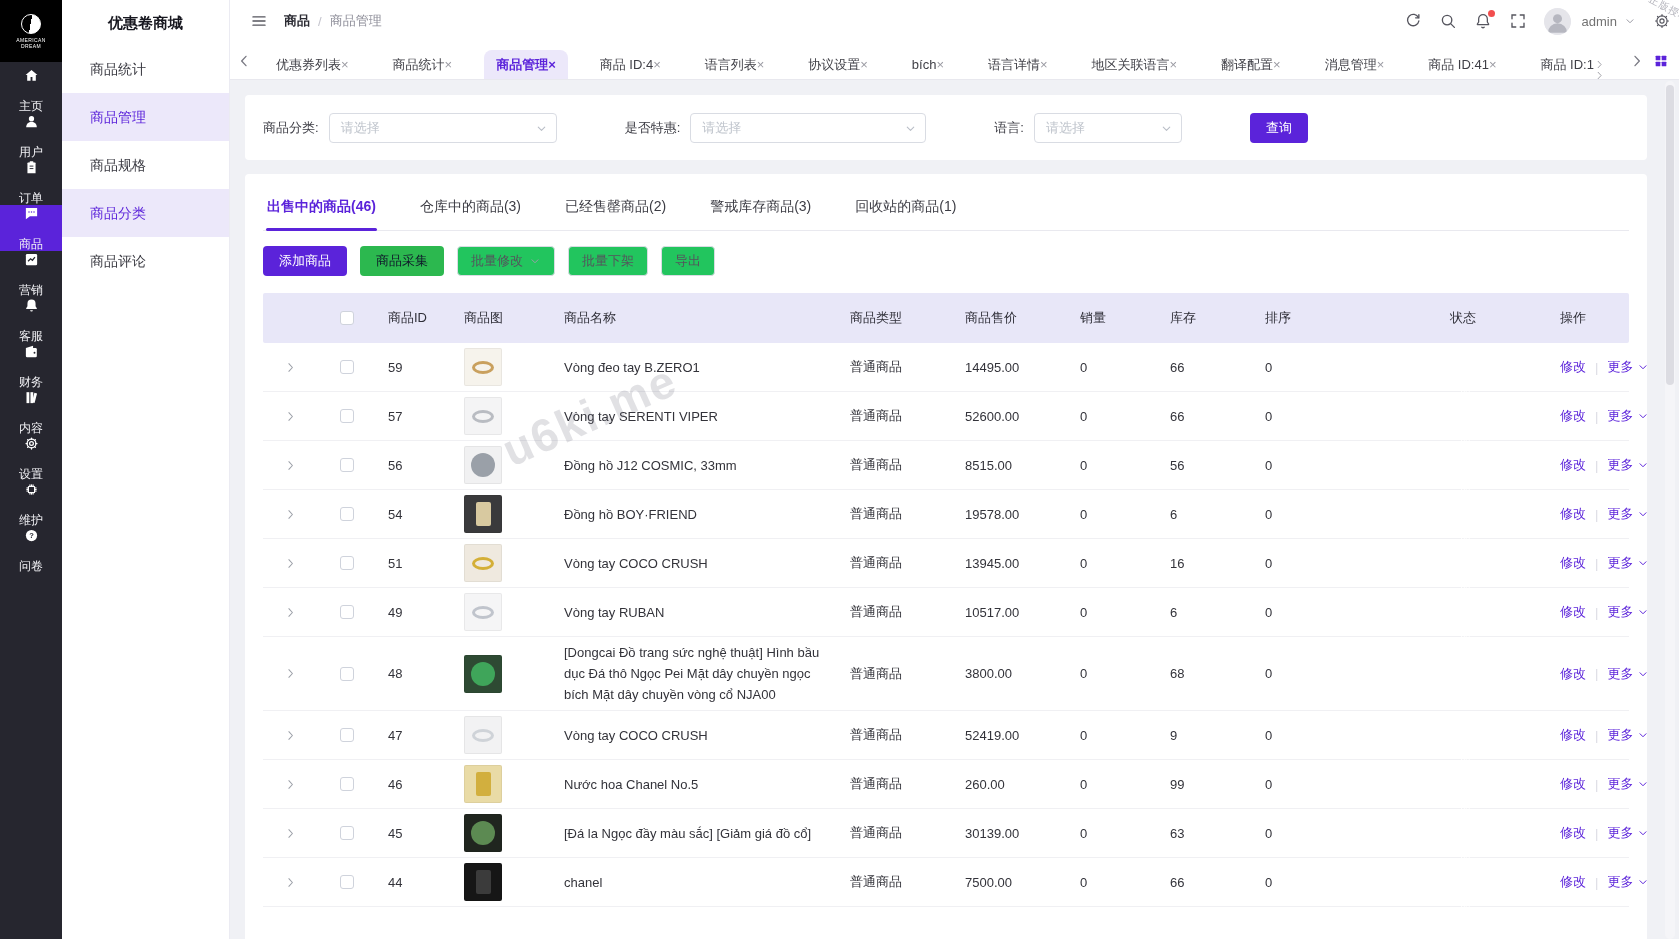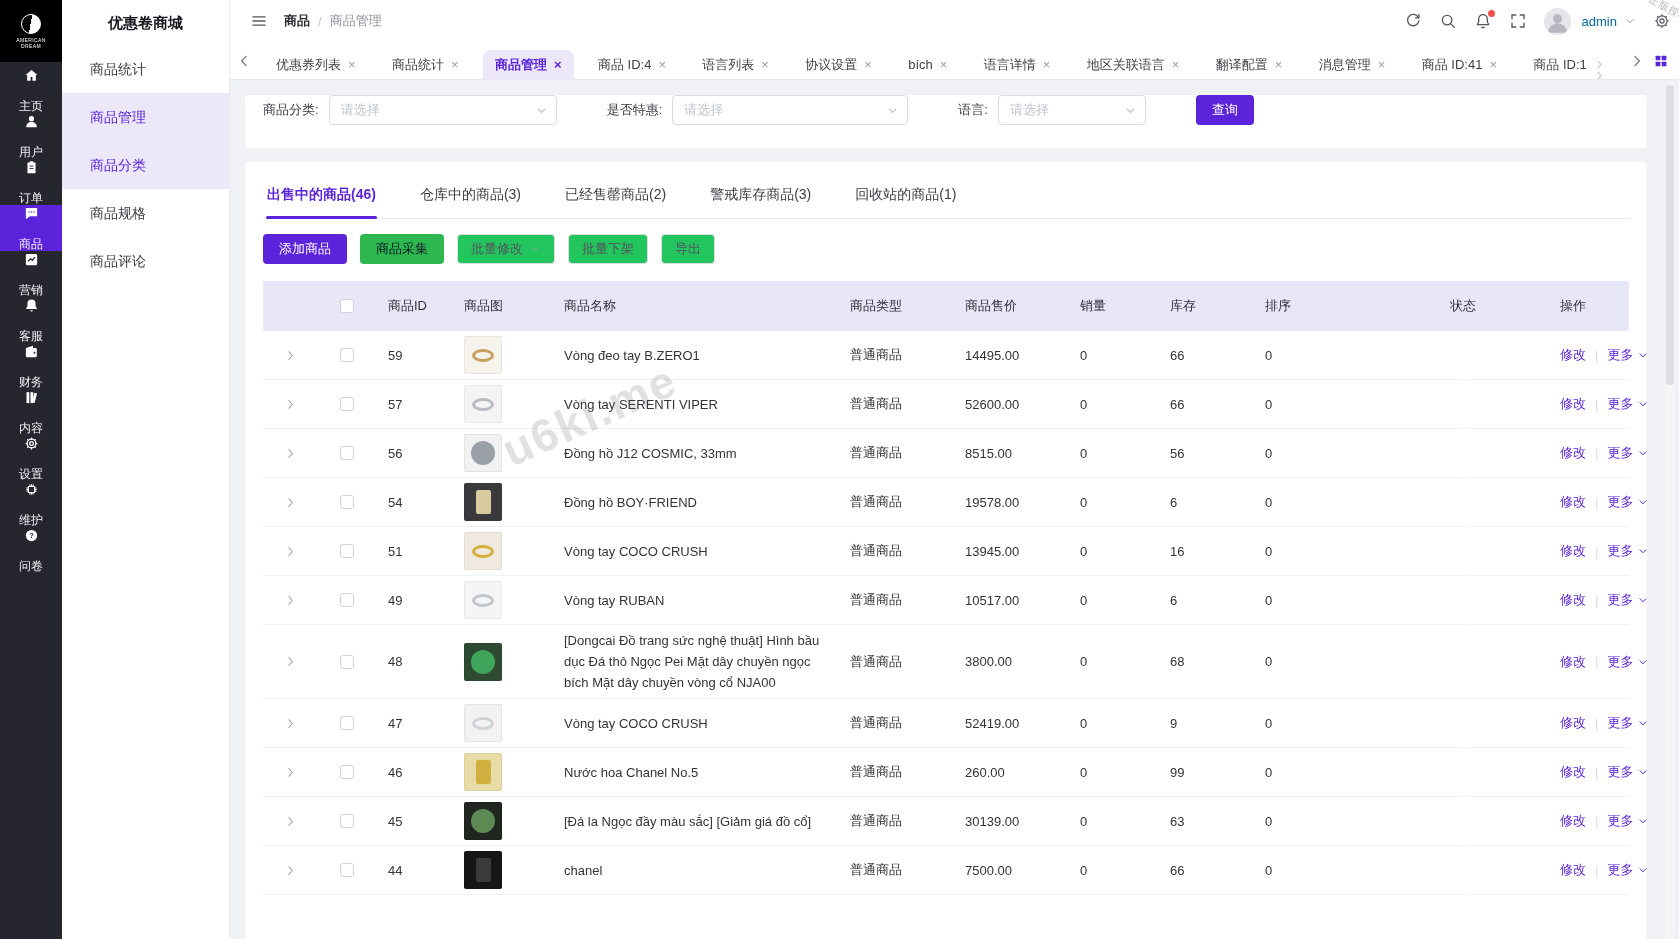--- a/index.html
+++ b/index.html
@@ -37,43 +37,43 @@
   .hamburger { margin-right:16px; }
   .crumb { display:flex; align-items:center; gap:8px; font-size:13px; }
   .crumb-section { font-weight:bold; color:#2b2b33; }
   .crumb-sep { color:#c3c3cc; }
   .crumb-page { color:#8e8e99; }
   .top-actions { margin-left:auto; display:flex; align-items:center; gap:17px; }
   .bell-wrap { position:relative; }
   .bell-dot { position:absolute; top:-2px; right:-3px; width:7px; height:7px; border-radius:50%; background:var(--red,#f24e4e); }
   .avatar { width:27px; height:27px; border-radius:50%; overflow:hidden; background:#e9e9ee; flex:none; cursor:pointer; }
   .avatar svg { width:27px; height:27px; }
-  .admin-name { font-size:13px; color:#0369a1; margin-left:-6px; cursor:pointer; }
+  .admin-name { font-size:13px; color:#737373; margin-left:-6px; cursor:pointer; }
   .admin-caret { width:12px; height:12px; color:#9a9aa4; margin-left:-10px; }
   .admin-caret svg { width:12px; height:12px; }
   .license-ribbon { position:absolute; top:2px; right:-12px; transform:rotate(28deg); font-size:10px; color:#b3b3bb; z-index:50; letter-spacing:1px; }
 
   
   .tabbar { position:absolute; left:230px; top:42px; right:0; height:38px; background:#fff; border-bottom:1px solid #e8e8ee; display:flex; align-items:center; padding:0 10px 0 6px; z-index:30; }
   .tab-scroll { width:16px; height:16px; color:#7a7a84; cursor:pointer; flex:none; }
   .tab-scroll svg { width:16px; height:16px; }
   .tabs-track { flex:1; display:flex; align-items:center; justify-content:space-between; height:100%; padding:0 12px; overflow:hidden; }
-  .tab { display:flex; align-items:center; gap:7px; font-size:13px; color:#3f3f46; cursor:pointer; white-space:nowrap; height:30px; margin-top:8px; padding:0 12px; border-radius:8px 8px 0 0; }
+  .tab { display:flex; align-items:center; font-size:13px; color:#3f3f46; cursor:pointer; white-space:nowrap; height:30px; margin-top:8px; padding:0 12px; border-radius:8px 8px 0 0; }
   .tab.active { background:var(--primary-light,#ece8fa); color:var(--primary,#5b23da); font-weight:bold; }
   .tab-close { font-size:13px; color:#9a9aa2; cursor:pointer; line-height:1; }
   .tab.active .tab-close { color:var(--primary,#5b23da); }
   .tab-chevron { width:11px; height:11px; color:#9a9aa2; }
   .tab-chevron svg { width:11px; height:11px; }
   .grid-btn { width:16px; height:16px; color:var(--primary,#5b23da); cursor:pointer; margin-left:8px; flex:none; }
   .grid-btn svg { width:16px; height:16px; }
 
   
   .content { position:absolute; left:230px; top:80px; right:0; bottom:0; padding:15px 32px 0 15px; }
 
-  .filter-card { background:#fff; border-radius:4px; height:53px; display:flex; align-items:flex-start; gap:50px; padding:0 18px; margin-bottom:14px; }
+  .filter-card { background:#fff; border-radius:4px; height:65px; display:flex; align-items:center; gap:68px; padding:0 18px; margin-bottom:14px; }
   .fgroup { display:flex; align-items:center; gap:10px; white-space:nowrap; }
   .flabel { color:#3c3c44; font-size:13px; }
   .fselect { position:relative; height:30px; border:1px solid #d9dce3; border-radius:4px; background:#fff; display:flex; align-items:center; padding:0 26px 0 11px; color:#bfc4cc; font-size:13px; cursor:pointer; }
   .fselect .sel-caret { position:absolute; right:8px; top:8px; width:13px; height:13px; color:#b9bec7; }
   .fselect .sel-caret svg { width:13px; height:13px; }
   .w228 { width:228px; } .w236 { width:236px; } .w148 { width:148px; }
   .fsearch { width:288px; height:30px; border:1px solid #d9dce3; border-radius:4px; padding:0 11px; font-size:13px; color:#33333a; font-family:inherit; outline:none; }
   .fsearch::placeholder { color:#bfc4cc; }
   .btn { height:30px; border:none; border-radius:4px; font-size:13px; padding:0 16px; cursor:pointer; font-family:inherit; display:inline-flex; align-items:center; gap:6px; }
   .btn-primary { background:var(--primary,#5b23da); color:#fff; }
@@ -256,25 +256,25 @@
 
 <aside class="subnav">
   <div class="subnav-title">优惠卷商城</div>
   <nav id="subnav-list">
       <div class="subnav-item">
     <span>商品统计</span>
   </div>
       <div class="subnav-item active">
     <span>商品管理</span>
   </div>
+      <div class="subnav-item">
+    <span>商品规格</span>
+  </div>
       <div class="subnav-item active">
     <span>商品分类</span>
-  </div>
-      <div class="subnav-item">
-    <span>商品规格</span>
   </div>
       <div class="subnav-item">
     <span>商品评论</span>
   </div>
     </nav>
 </aside>
 
 <header class="topbar">
   <span class="icon-btn hamburger">
       <svg viewBox="0 0 24 24" xmlns="http://www.w3.org/2000/svg">

